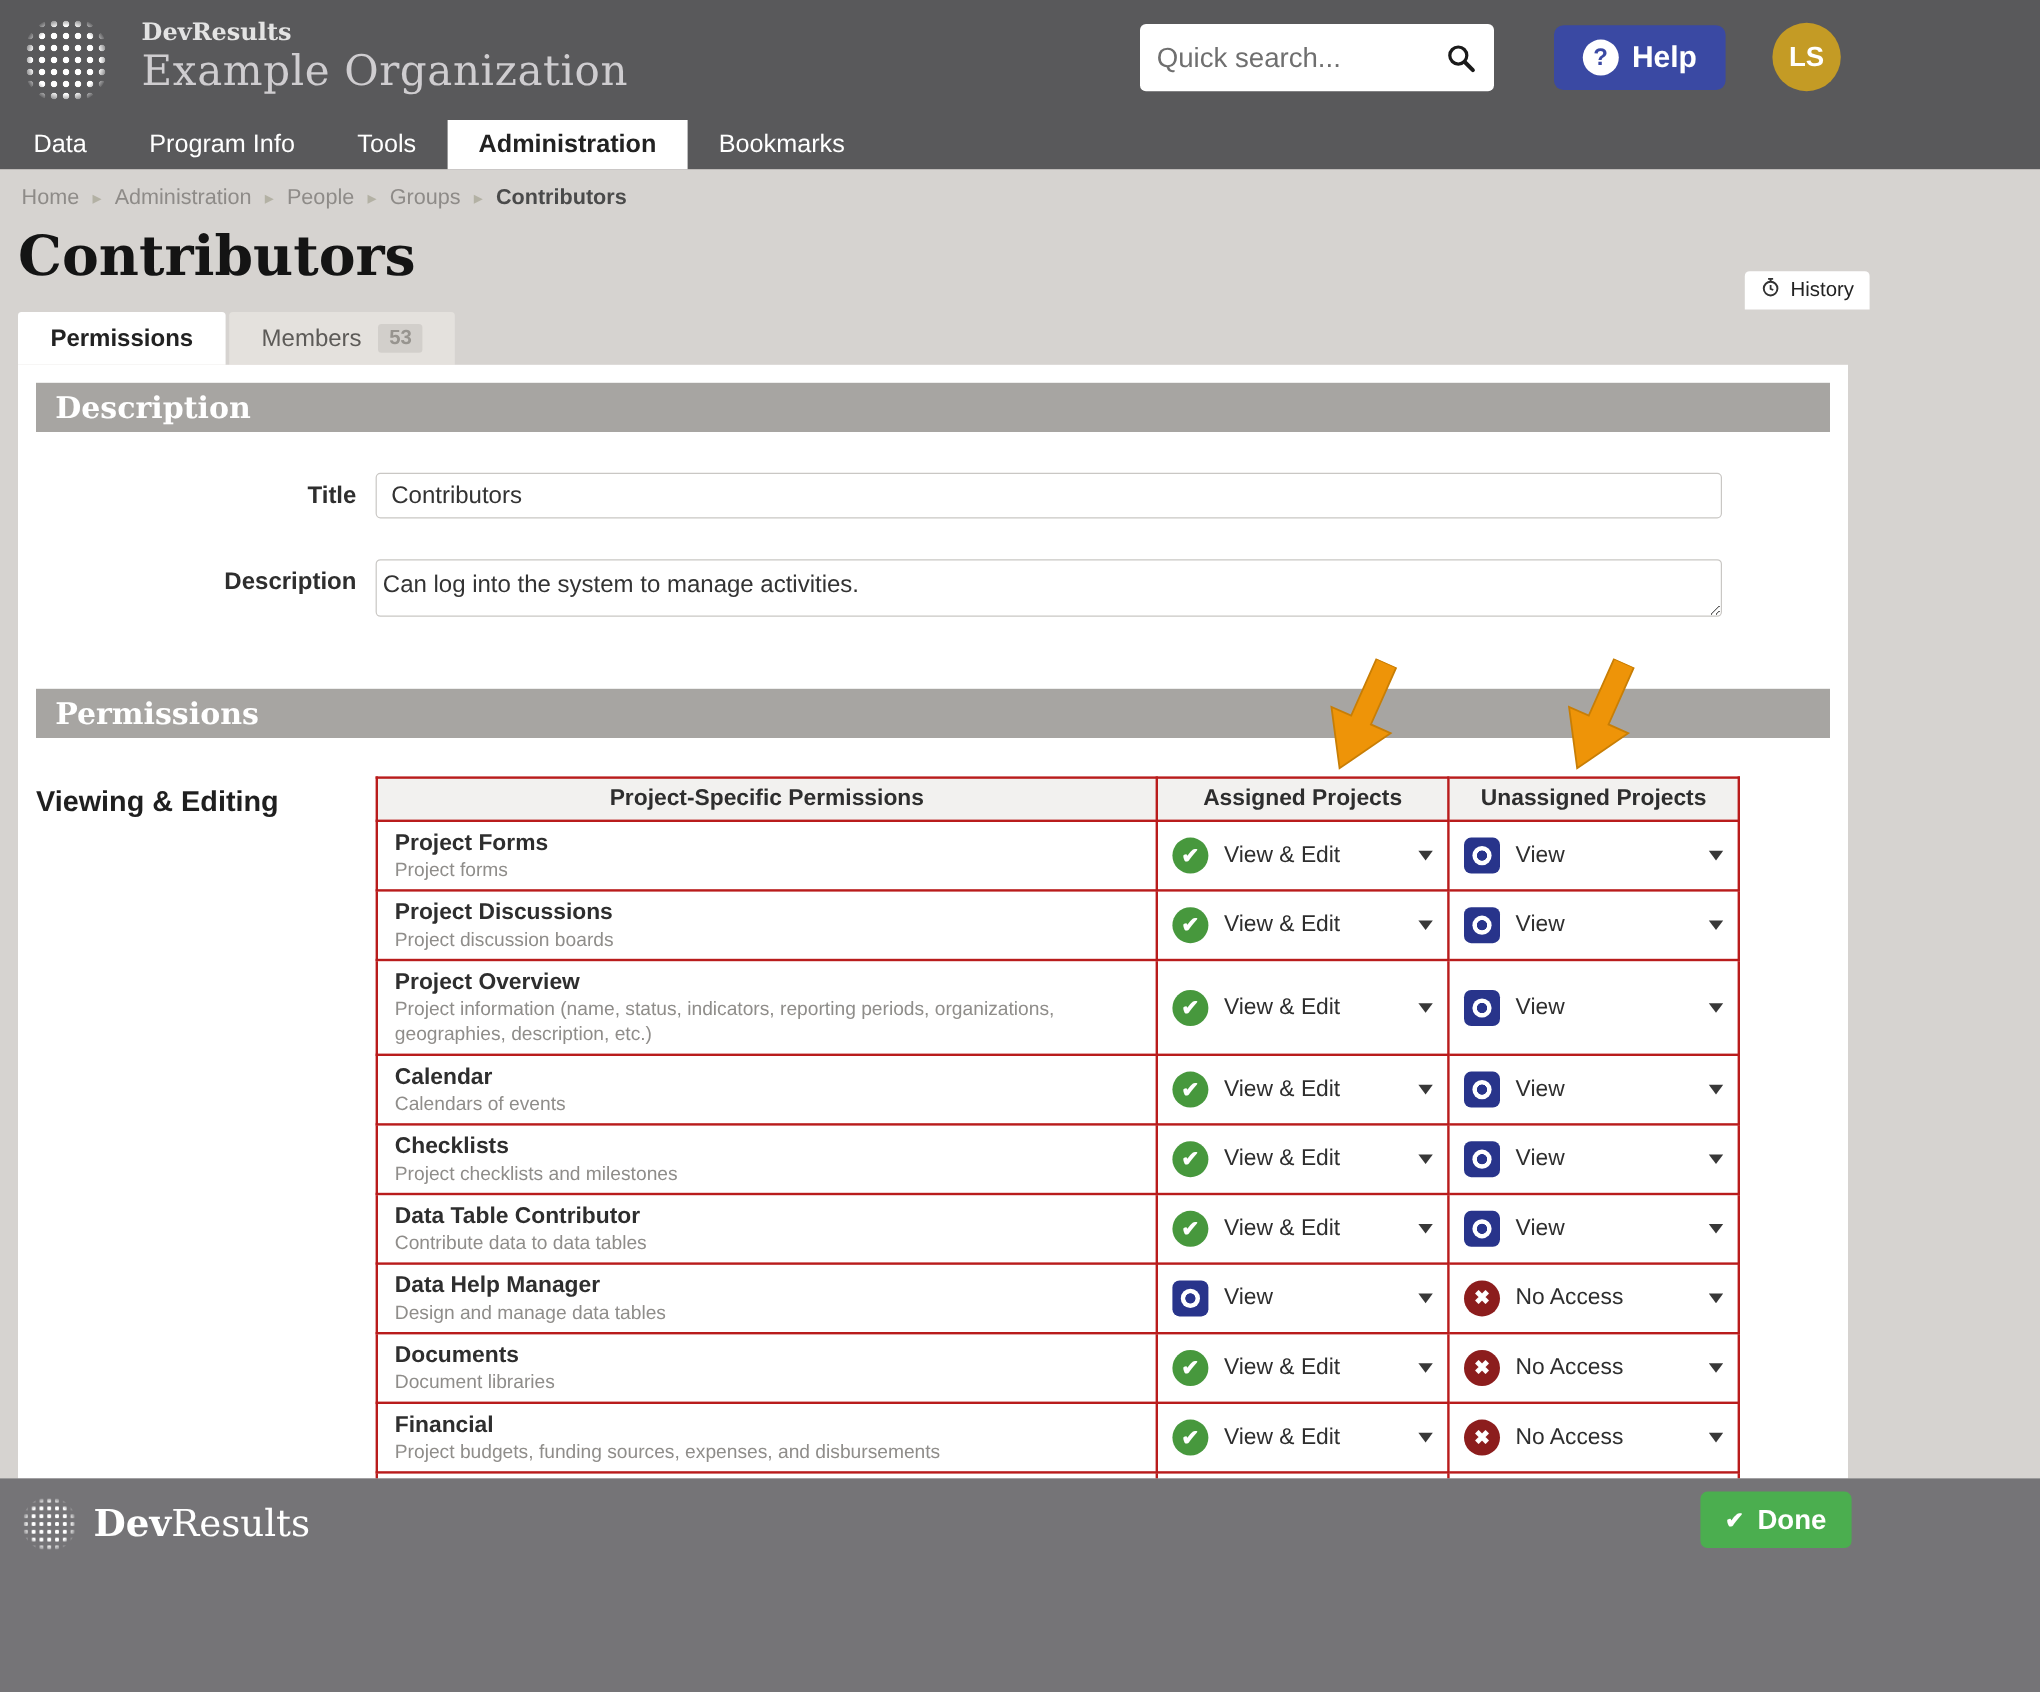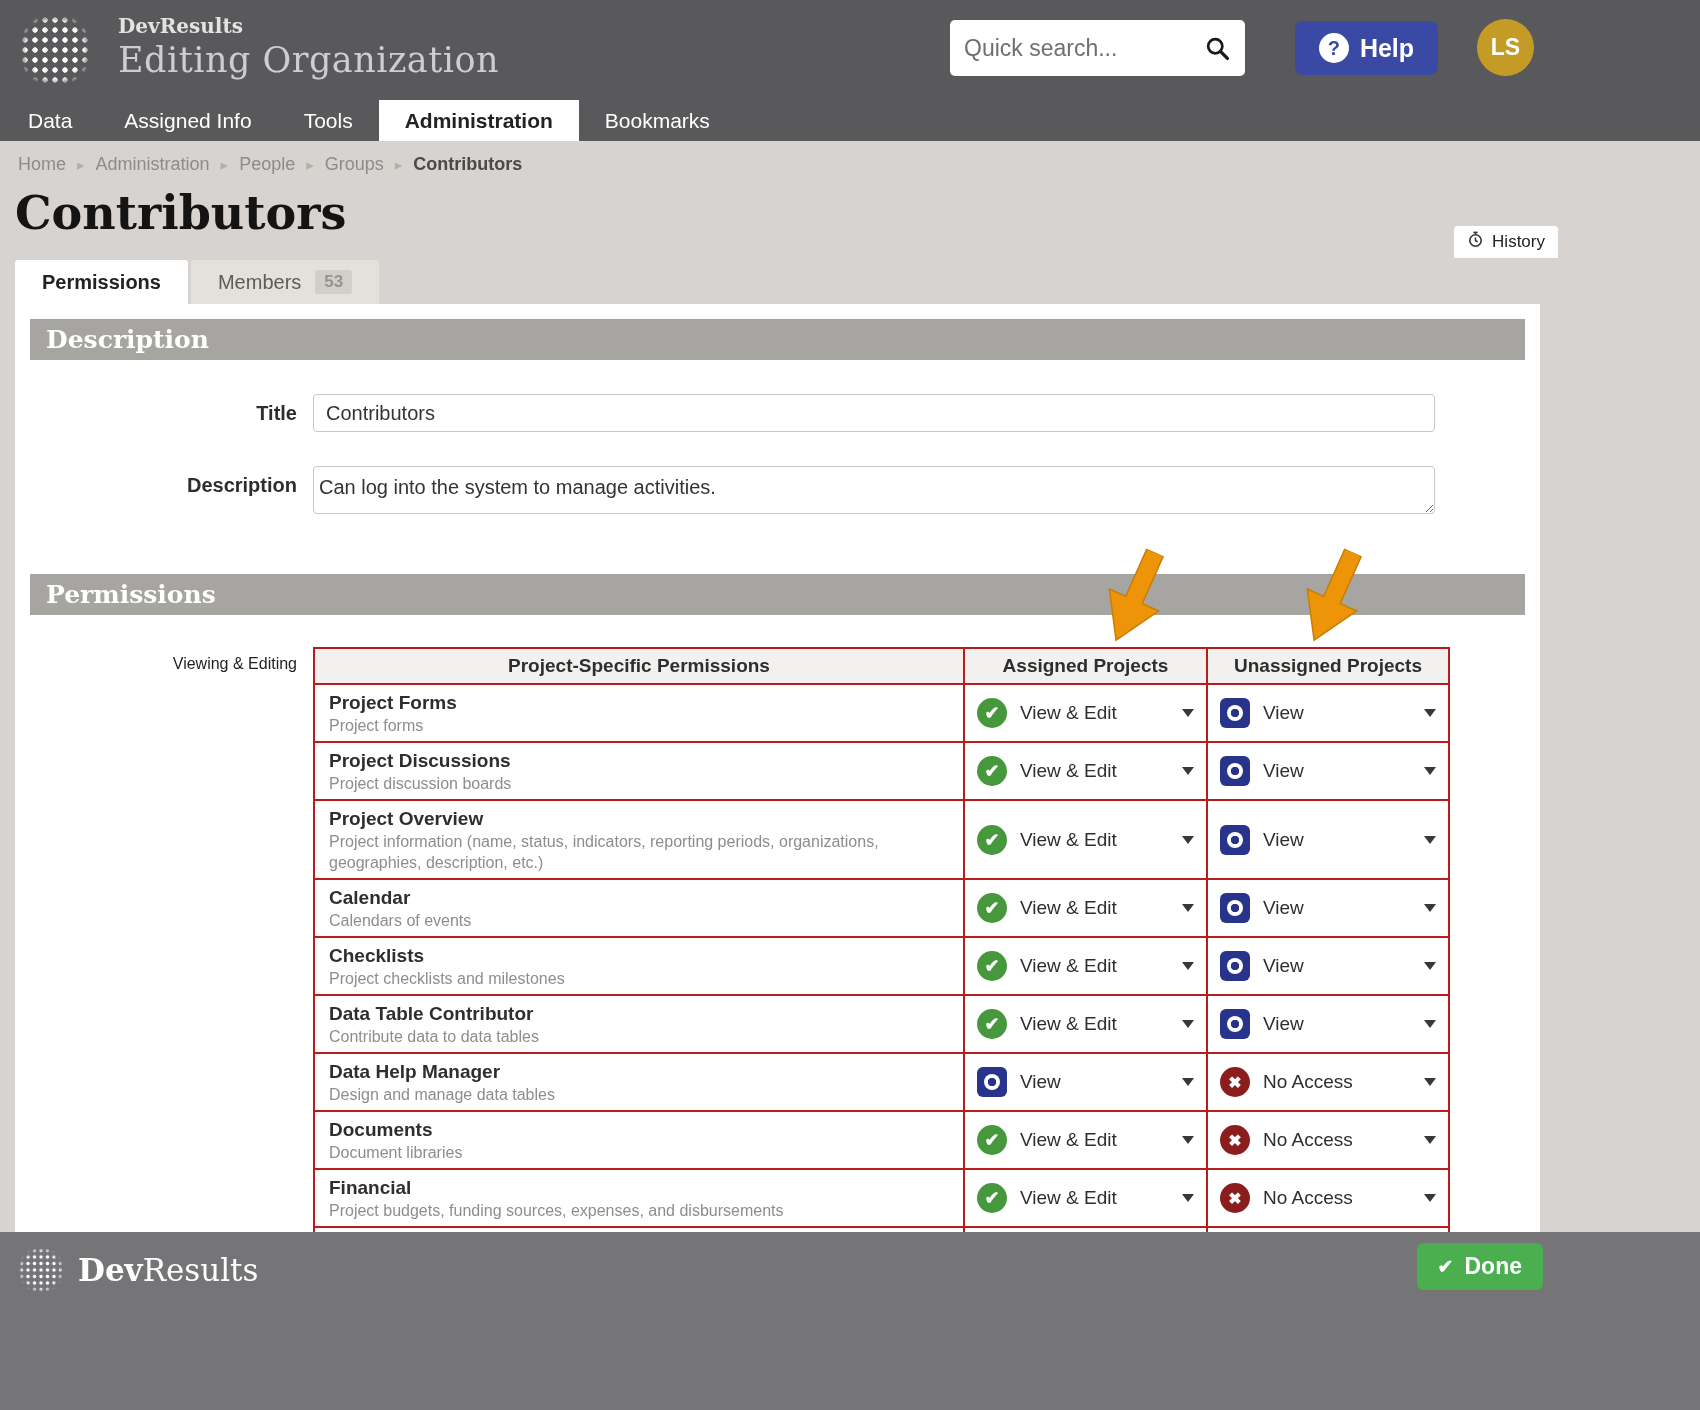--- a/index.html
+++ b/index.html
@@ -51,21 +51,21 @@
   .section-bar{background:#a7a5a2;color:#fff;font-family:"DejaVu Serif",serif;font-weight:bold;font-size:25px;height:41px;line-height:41px;padding:0 16px}
   .perm-bar{margin-top:60px}
 
   .form-row{display:flex;margin-top:34px}
   .form-label{width:283px;text-align:right;padding-right:16px;font-weight:bold;font-size:20px;color:#2e2e2e;padding-top:8px;flex:none}
   .text-input{width:1122px;height:38px;border:1px solid #c9c7c4;border-radius:4px;padding:0 12px;font-size:20px;color:#333;font-family:"Liberation Sans",sans-serif;outline:none}
   textarea.text-input{height:48px;padding:8px 5px;resize:both;line-height:24px}
 
   
   .perm-block{display:flex;margin-top:32px}
-  .perm-group-label{width:283px;text-align:right;padding-right:16px;font-weight:normal;font-size:16px;color:#1f1f1f;padding-top:8px;flex:none}
+  .perm-group-label{width:283px;text-align:left;padding-right:16px;font-weight:bold;font-size:24px;color:#1f1f1f;padding-top:8px;flex:none}
   table.perm-table{border-collapse:collapse;width:1135px;table-layout:fixed}
   .perm-table th,.perm-table td{border:2px solid #b91c1c}
   .perm-table th{background:#f2f1ef;height:36px;font-size:19px;color:#2e2e2e;text-align:center;font-weight:bold}
   .name-cell{padding:5px 14px;vertical-align:middle}
   .perm-name{font-weight:bold;font-size:19px;color:#2e2e2e;line-height:25px}
   .perm-desc{font-size:16px;color:#8f8d8a;line-height:21px}
   .perm-cell{vertical-align:middle;height:56px}
   .perm-select{display:flex;align-items:center;height:100%;padding:0 12px;cursor:pointer}
   .plabel{margin-left:13px;font-size:19px;color:#2e2e2e;white-space:nowrap}
   .caret{margin-left:auto;width:0;height:0;border-left:6px solid transparent;border-right:6px solid transparent;border-top:8px solid #383838}
@@ -95,40 +95,40 @@
   .footer-brand .b{font-weight:bold}
   .done-btn{position:absolute;right:157px;top:11px;height:47px;background:#4bae4f;border-radius:6px;display:flex;align-items:center;gap:11px;padding:0 21px;color:#fff;font-size:23px;font-weight:bold;cursor:pointer}
   .done-check{font-size:19px}
 </style>
 </head>
 <body>
 
 <div class="topbar">
   <div class="globe"></div>
   <div class="app-name">DevResults</div>
-  <div class="org-name">Editing Organization</div>
+  <div class="org-name">Example Organization</div>
   <div class="search">
     <input placeholder="Quick search..." style="">
     <span class="search-icon">
       <svg width="27" height="27" viewBox="0 0 24 24">
           <circle cx="10" cy="10" r="6.3" fill="none" stroke="#1a1a1a" stroke-width="2.4"></circle>
           <path d="M14.8 14.8l6 6" stroke="#1a1a1a" stroke-width="3" stroke-linecap="round"></path>
         </svg>
     </span>
   </div>
   <div class="help-btn">
     <span class="help-q">?</span>
     <span>Help</span>
   </div>
   <div class="avatar">LS</div>
 </div>
 
 <nav class="mainnav">
     <div class="nav-item">Data</div>
-    <div class="nav-item">Assigned Info</div>
+    <div class="nav-item">Program Info</div>
     <div class="nav-item">Tools</div>
     <div class="nav-item active">Administration</div>
     <div class="nav-item">Bookmarks</div>
   </nav>
 
 <div class="breadcrumb"><span class="bc-item">Home</span><span class="bc-sep">▸</span><span class="bc-item">Administration</span><span class="bc-sep">▸</span><span class="bc-item">People</span><span class="bc-sep">▸</span><span class="bc-item">Groups</span><span class="bc-sep">▸</span><span class="bc-item current">Contributors</span></div>
 
 <div class="title-row">
   <h1 class="page-title">Contributors</h1>
   <div class="history-btn">

